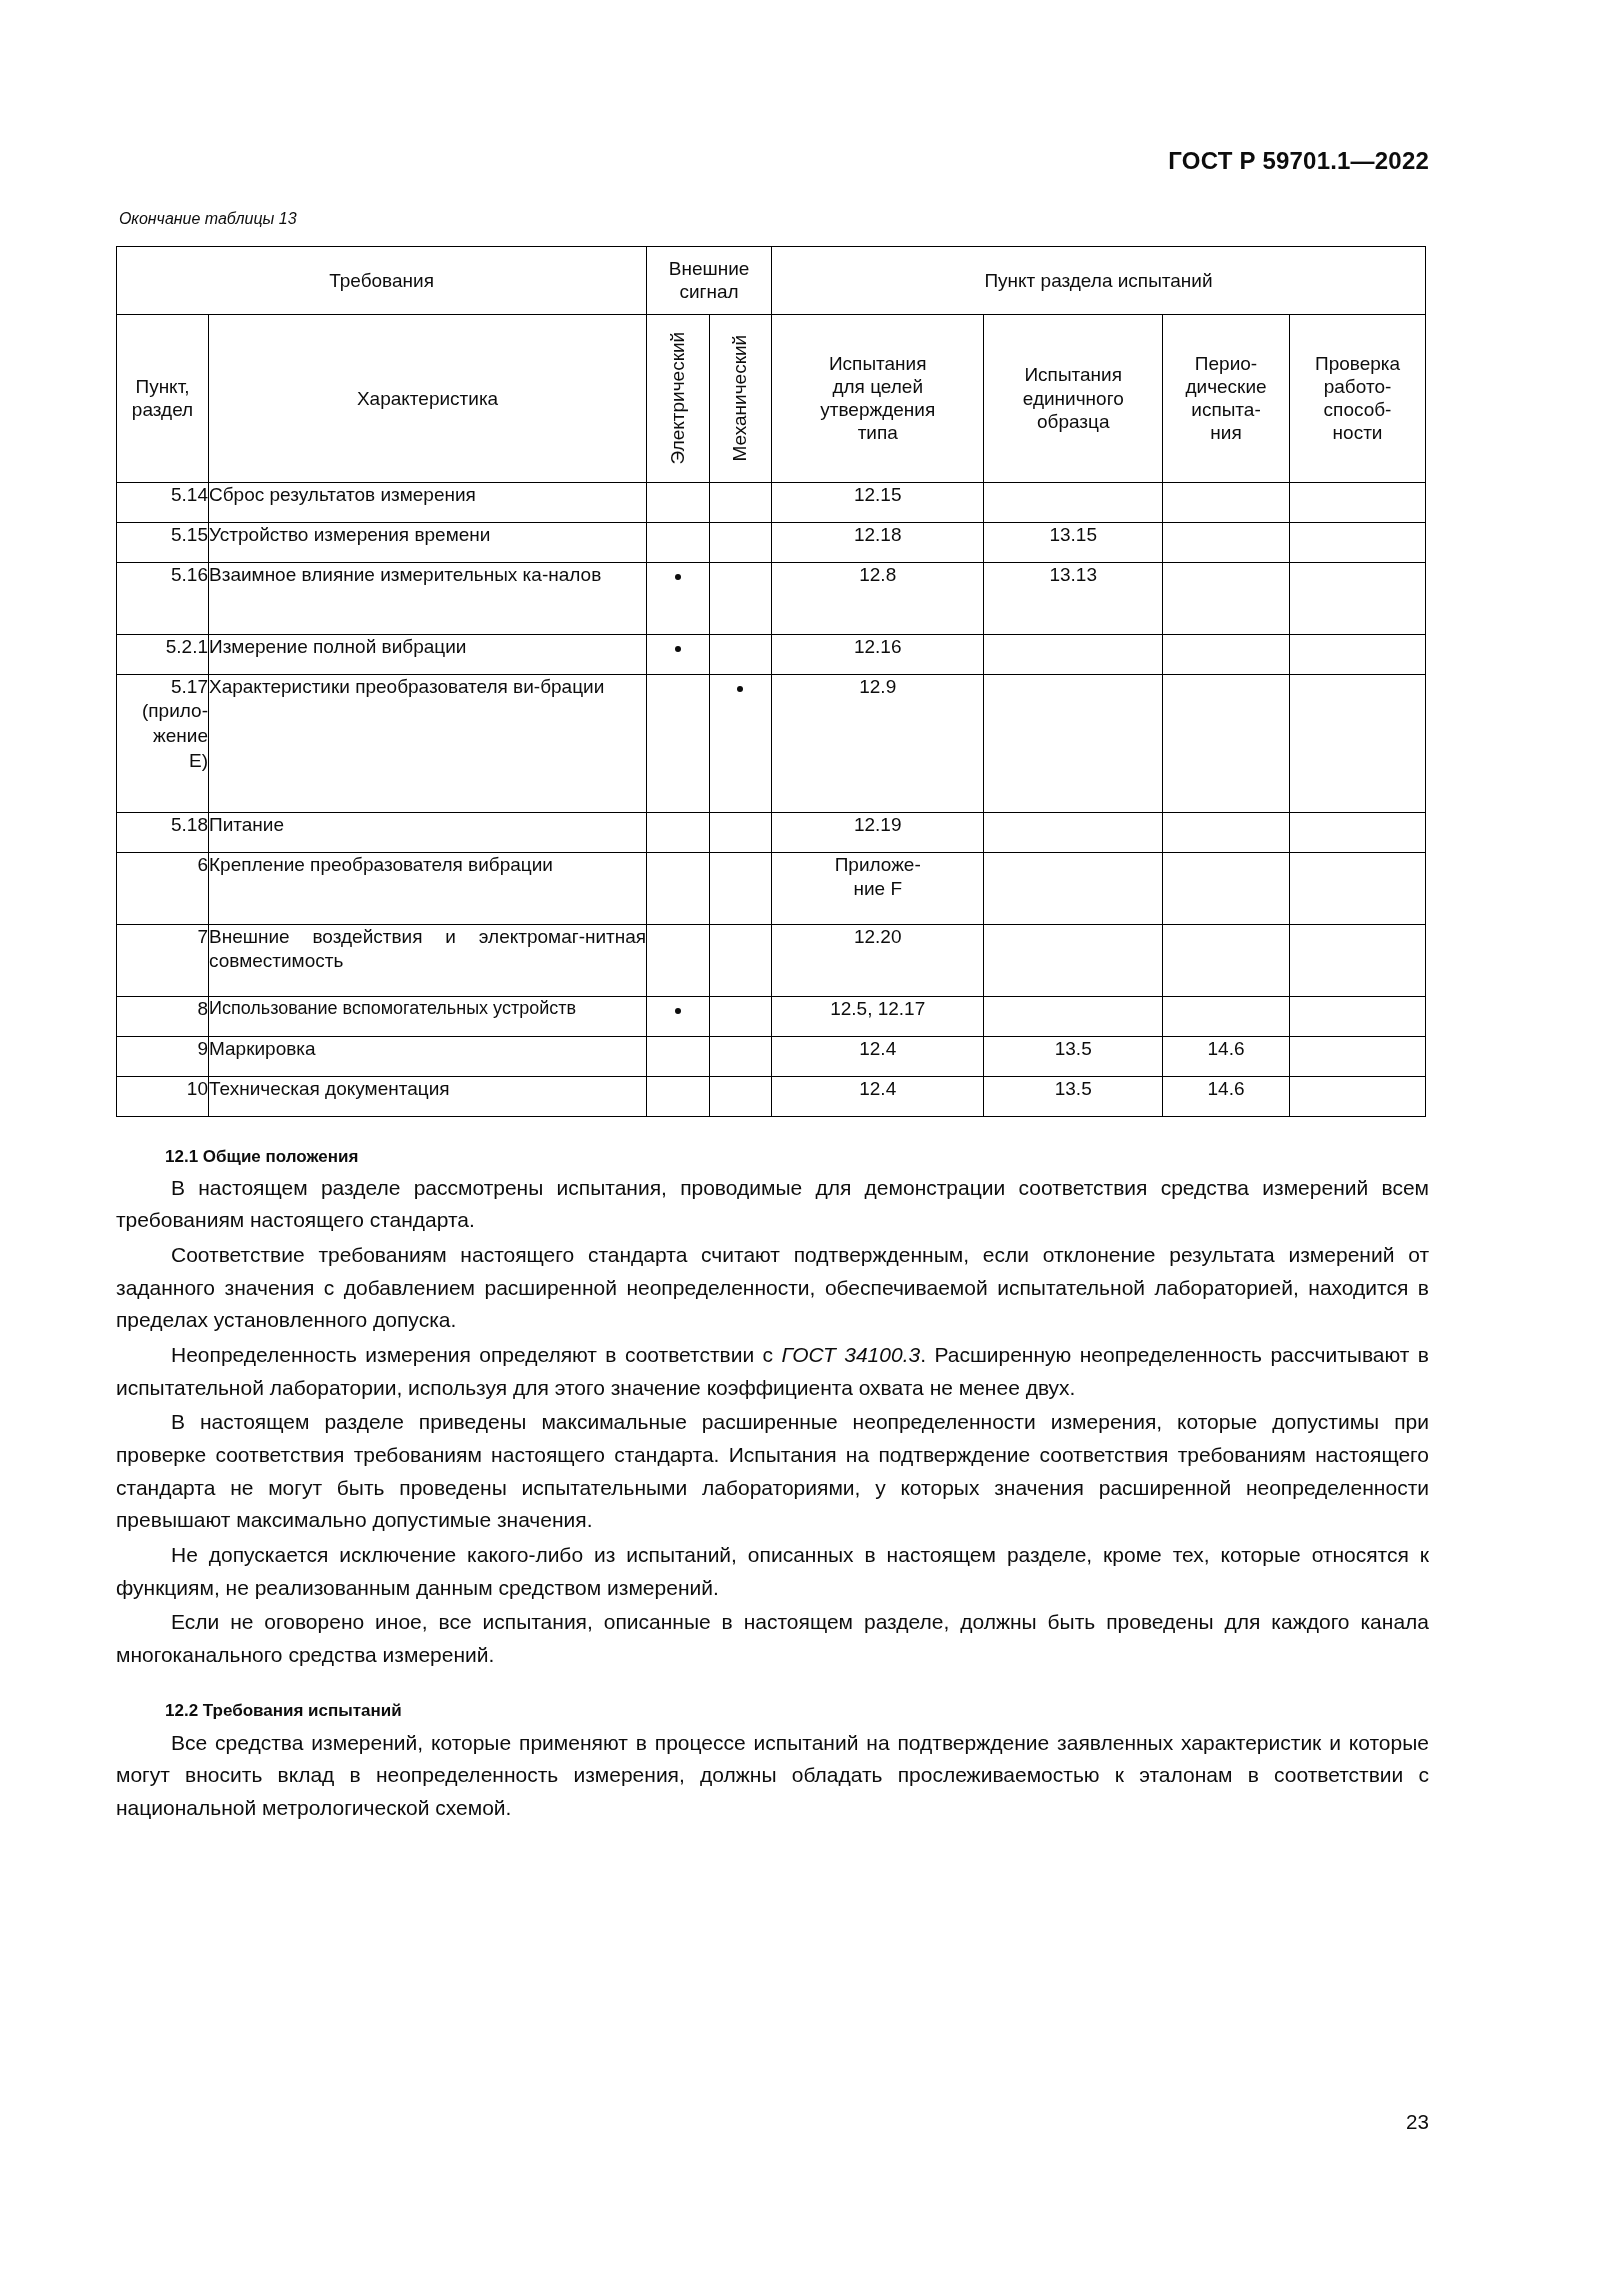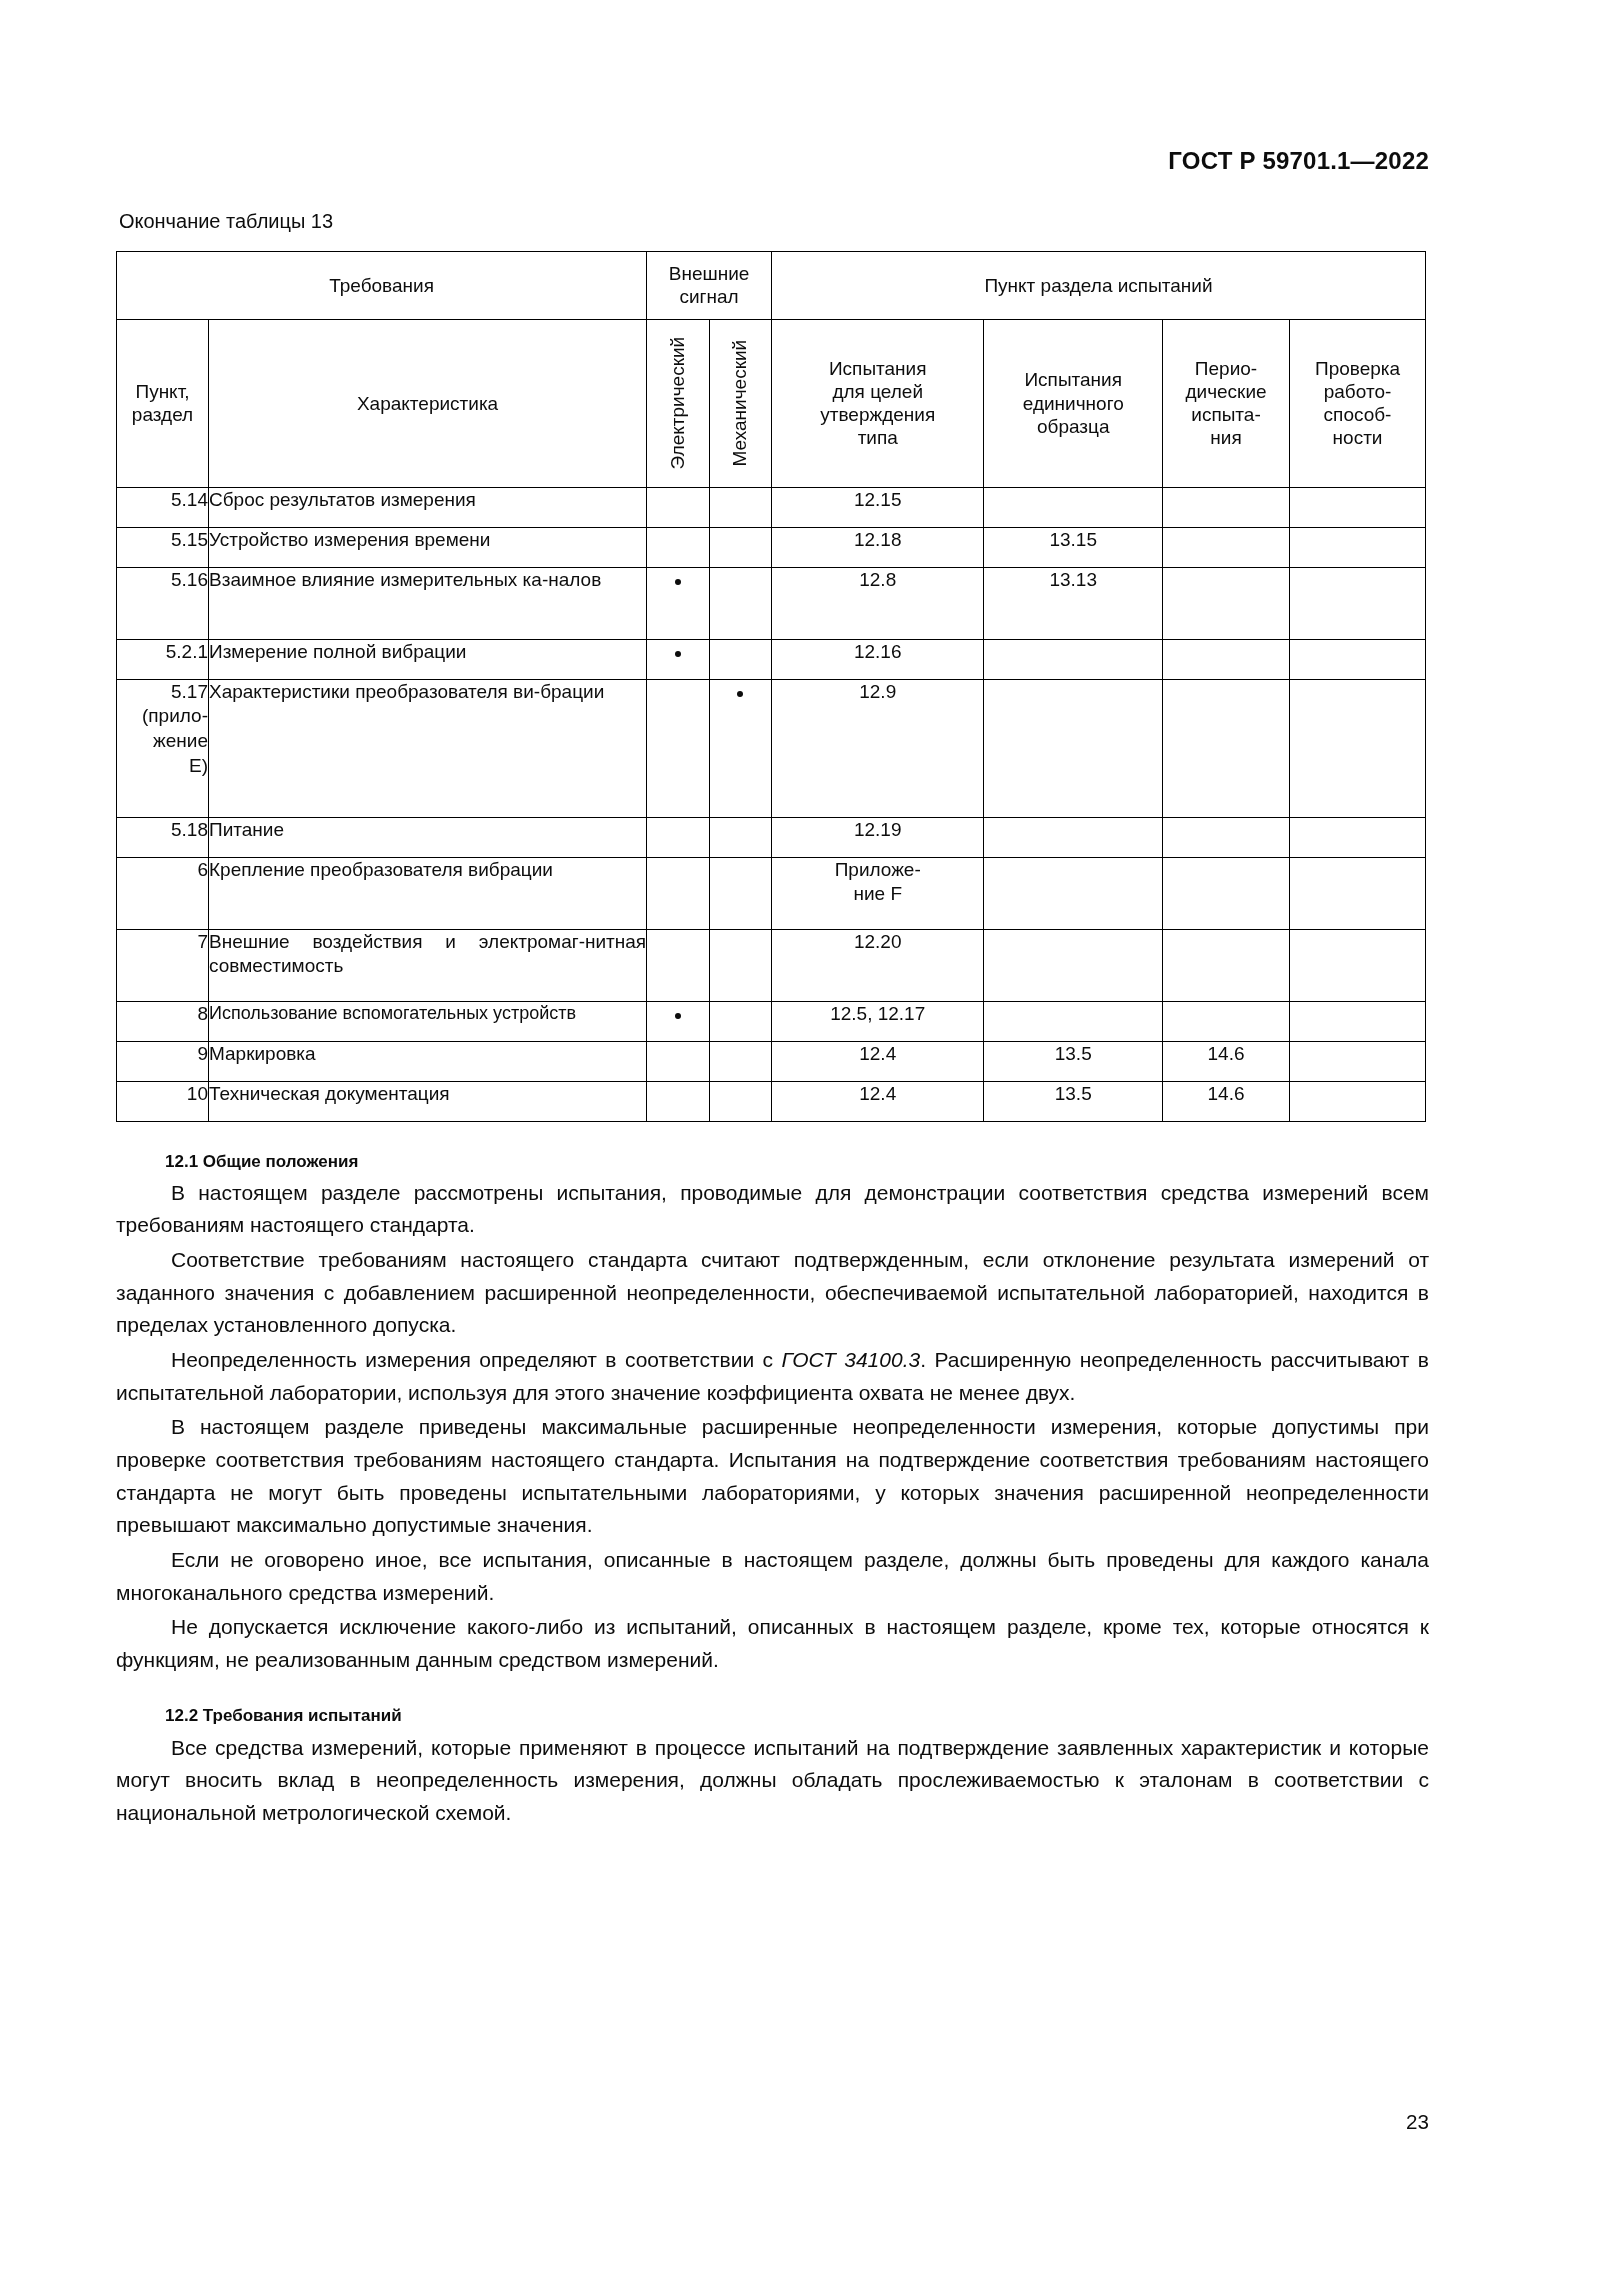--- a/index.html
+++ b/index.html
@@ -35,21 +35,22 @@
 
   
   .content {
     position: absolute;
     left: 116px;
     top: 210px;
     width: 1313px;
   }
 
   .table-caption {
-    font-size: 20px;
+    font-style: italic;
+    font-size: 16px;
     margin: 0 0 17.6px 2.9px;
   }
 
   
   table.req-table {
     border-collapse: collapse;
     width: 1310px;
     table-layout: fixed;
     font-size: 19px;
   }
@@ -351,24 +352,24 @@
     <h3 class="subsec">12.1 Общие положения</h3>
 
     <p class="body gap">В настоящем разделе рассмотрены испытания, проводимые для демонстрации соответствия средства измерений всем требованиям настоящего стандарта.</p>
 
     <p class="body tight">Соответствие требованиям настоящего стандарта считают подтвержденным, если отклонение результата измерений от заданного значения с добавлением расширенной неопределенности, обеспечиваемой испытательной лабораторией, находится в пределах установленного допуска.</p>
 
     <p class="body tight"><span>Неопределенность измерения определяют в соответствии с </span><span class="it">ГОСТ 34100.3</span><span>. Расширенную неопределенность рассчитывают в испытательной лаборатории, используя для этого значение коэффициента охвата не менее двух.</span></p>
 
     <p class="body tight">В настоящем разделе приведены максимальные расширенные неопределенности измерения, которые допустимы при проверке соответствия требованиям настоящего стандарта. Испытания на подтверждение соответствия требованиям настоящего стандарта не могут быть проведены испытательными лабораториями, у которых значения расширенной неопределенности превышают максимально допустимые значения.</p>
 
+    <p class="body tight">Не допускается исключение какого-либо из испытаний, описанных в настоящем разделе, кроме тех, которые относятся к функциям, не реализованным данным средством измерений.</p>
+
     <p class="body tight">Если не оговорено иное, все испытания, описанные в настоящем разделе, должны быть проведены для каждого канала многоканального средства измерений.</p>
 
-    <p class="body tight">Не допускается исключение какого-либо из испытаний, описанных в настоящем разделе, кроме тех, которые относятся к функциям, не реализованным данным средством измерений.</p>
-
     <h3 class="subsec">12.2 Требования испытаний</h3>
 
     <p class="body gap">Все средства измерений, которые применяют в процессе испытаний на подтверждение заявленных характеристик и которые могут вносить вклад в неопределенность измерения, должны обладать прослеживаемостью к эталонам в соответствии с национальной метрологической схемой.</p>
 
   </div>
 
   <div class="page-number">23</div>
 
 </div>
 

